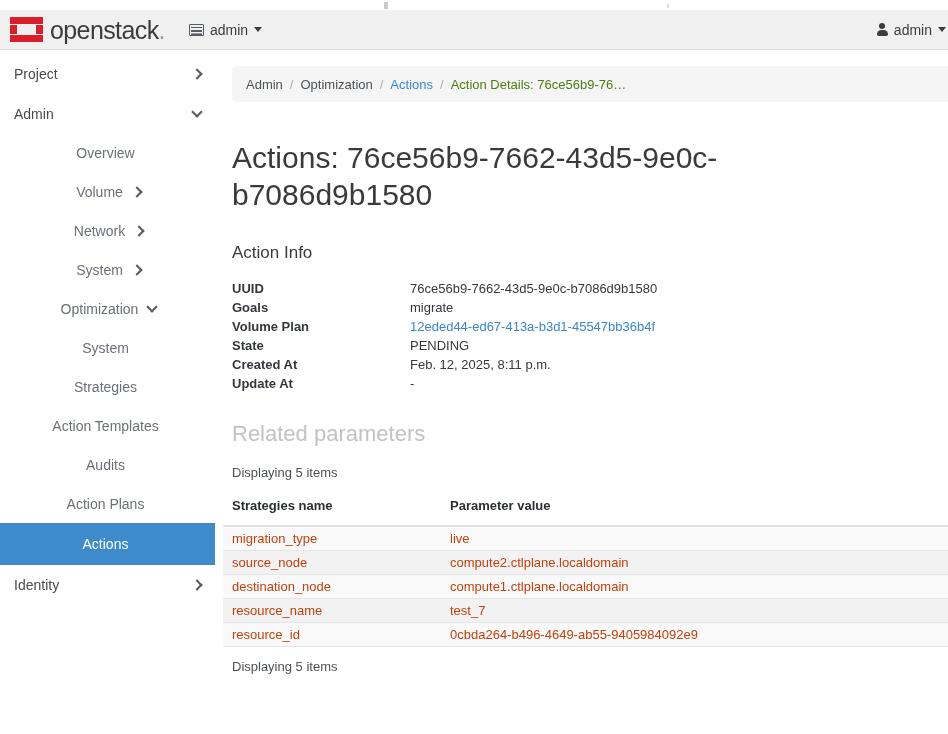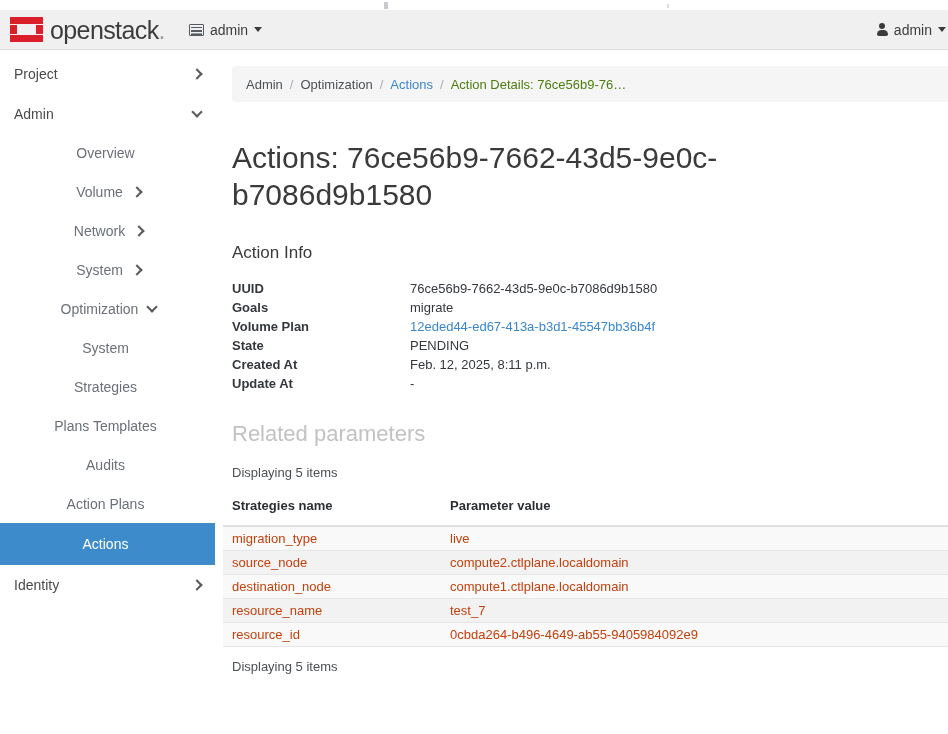--- a/index.html
+++ b/index.html
@@ -346,21 +346,21 @@
       <span class="chev down"></span>
     </div>
 
     <div class="sub-item sub2">
       <span class="lbl">System</span>
     </div>
     <div class="sub-item sub2">
       <span class="lbl">Strategies</span>
     </div>
     <div class="sub-item sub2">
-      <span class="lbl">Plans Templates</span>
+      <span class="lbl">Action Templates</span>
     </div>
     <div class="sub-item sub2">
       <span class="lbl">Audits</span>
     </div>
     <div class="sub-item sub2">
       <span class="lbl">Action Plans</span>
     </div>
     <div class="sub-item sub2 active">
       <span class="lbl">Actions</span>
     </div>

